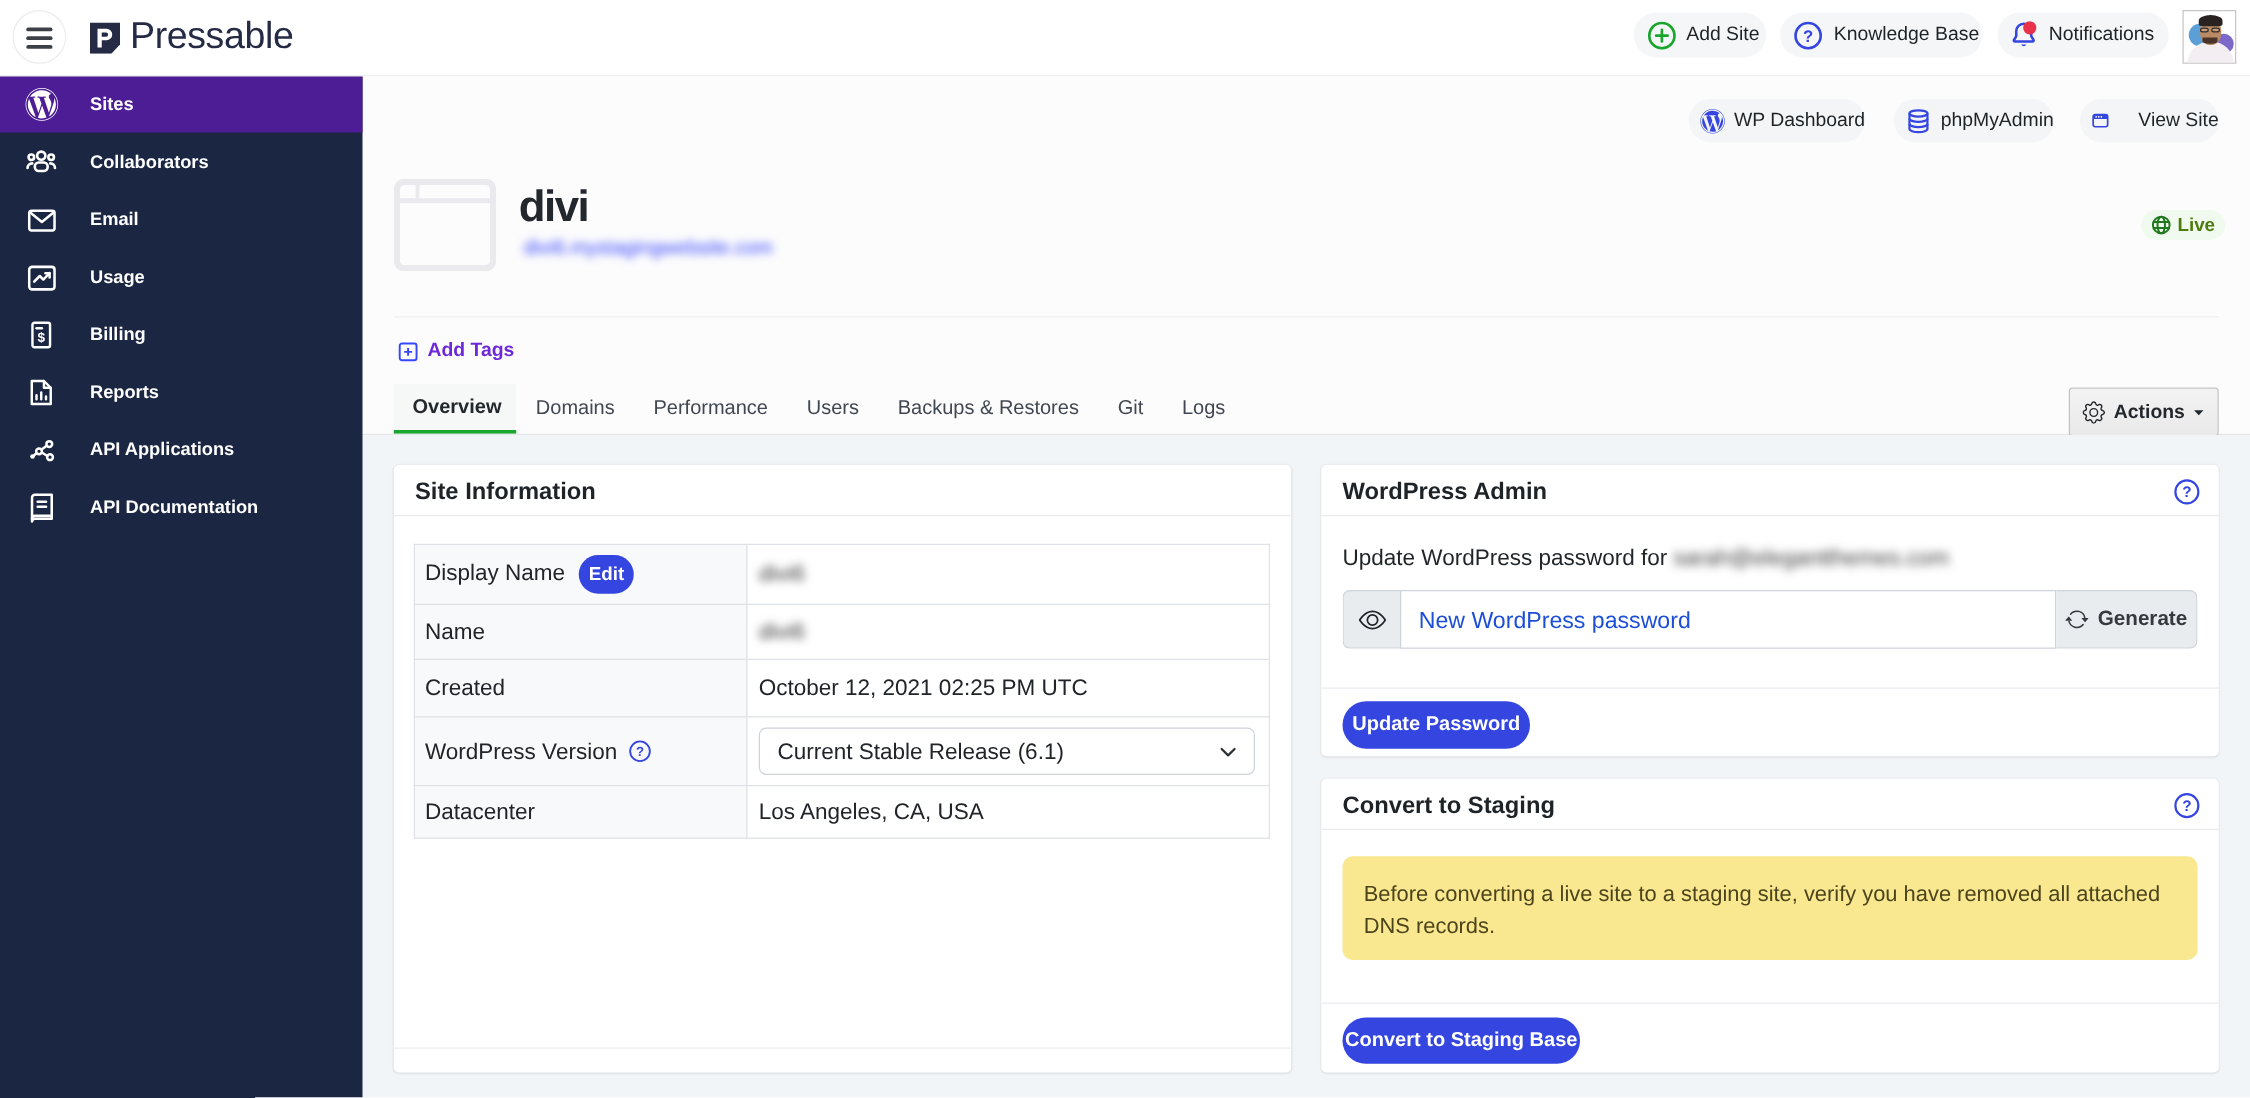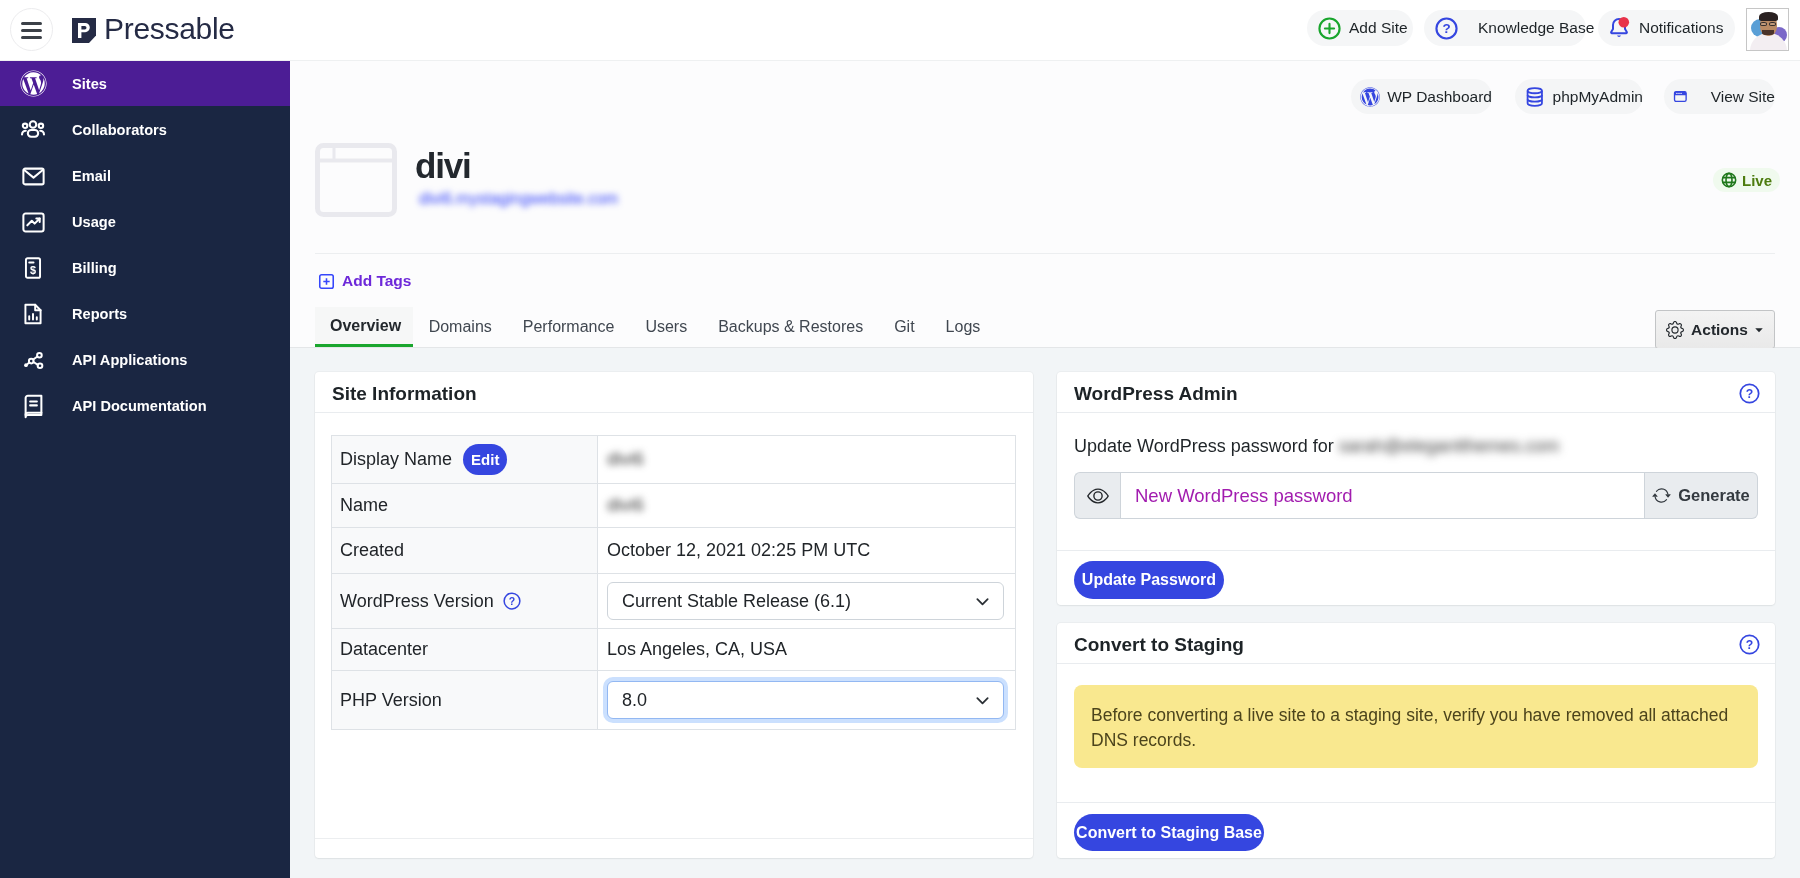--- a/index.html
+++ b/index.html
@@ -58,21 +58,21 @@
 .selbox { position:relative; width:397px; height:38px; border:1px solid #ced4da; border-radius:6px; background:#fff; display:flex; align-items:center; padding:0 14px; font-size:18px; color:#212529; }
 .selbox svg { position:absolute; right:13px; }
 .selfocus { border:1px solid #93b8f2; box-shadow:0 0 0 4px rgba(49,132,253,0.25); }
 .blurdark { filter:blur(3.5px); color:#3a3a3a; }
 
 
 #wpcard { left:767px; top:311px; width:718px; height:233px; }
 #wpbody { position:absolute; left:17px; top:64px; right:17px; font-size:18px; color:#1f2428; }
 #pwgroup { position:absolute; left:17px; top:100px; width:684px; height:47px; display:flex; }
 #eyebtn { width:46px; border:1px solid #ced4da; border-right:none; background:#e9ecef; border-radius:6px 0 0 6px; display:flex; align-items:center; justify-content:center; }
-#pwinput { flex:1; border:1px solid #ced4da; background:#fff; display:flex; align-items:center; padding:0 14px; font-size:18.5px; color:#a21caf; }
+#pwinput { flex:1; border:1px solid #ced4da; background:#fff; display:flex; align-items:center; padding:0 14px; font-size:18.5px; color:#1d4ed8; }
 #genbtn { width:113px; border:1px solid #ced4da; border-left:none; background:#e9ecef; border-radius:0 6px 6px 0; display:flex; align-items:center; justify-content:center; font-size:16.5px; font-weight:700; color:#343a40; }
 #wpdivider { position:absolute; left:0; top:178px; width:718px; height:1px; background:#e9ecef; }
 .bluebtn { position:absolute; background:#3546e0; color:#fff; font-weight:700; font-size:16px; white-space:nowrap; border-radius:19px; display:flex; align-items:center; justify-content:center; }
 #updpw { left:17px; top:189px; width:150px; height:38px; }
 
 
 #convcard { left:767px; top:562px; width:718px; height:235px; }
 #alertbox { position:absolute; left:17px; top:62px; width:684px; height:83px; background:#f9e88f; border-radius:8px; padding:18px 20px 0 17px; font-size:17.5px; line-height:25px; color:#4c441c; }
 #convdivider { position:absolute; left:0; top:179px; width:718px; height:1px; background:#e9ecef; }
 #convbtn { left:17px; top:191px; width:190px; height:37px; }
@@ -97,21 +97,21 @@
         <circle cx="12" cy="12" r="10.5"></circle>
         <path d="M12 7.2 V16.8 M7.2 12 H16.8" stroke-linecap="round"></path>
       </svg>
     <span style="margin-left:8px;">Add Site</span>
   </div>
   <div class="toppill" style="left:1424px; width:162px; padding-left:11px;">
     <svg width="23" height="23" viewBox="0 0 24 24" fill="none" stroke="#3546e0" stroke-width="2.2">
         <circle cx="12" cy="12" r="10.5"></circle>
         <text x="12" y="17" text-anchor="middle" font-size="14" font-weight="bold" fill="#3546e0" stroke="none" font-family="Liberation Sans">?</text>
       </svg>
-    <span style="margin-left:20px;">Knowledge Base</span>
+    <span style="margin-left:9px;">Knowledge Base</span>
   </div>
   <div class="toppill" style="left:1598px; width:137px; padding-left:9px;">
     <svg width="24" height="24" viewBox="0 0 24 24">
         <path d="M12 3 a6 6 0 0 1 6 6 v4 l1.8 3 a0.8 0.8 0 0 1 -0.7 1.2 H4.9 a0.8 0.8 0 0 1 -0.7-1.2 L6 13 V9 a6 6 0 0 1 6-6 Z" fill="none" stroke="#3546e0" stroke-width="2"></path>
         <path d="M10 19.5 a2.1 2.1 0 0 0 4 0 Z" fill="#3546e0"></path>
         <circle cx="16.8" cy="6.2" r="5.3" fill="#e8334a"></circle>
       </svg>
     <span style="margin-left:8px;">Notifications</span>
   </div>
   <div id="avatar">
@@ -312,30 +312,20 @@
           <div class="selbox">Current Stable Release (6.1)
             <svg width="15" height="15" viewBox="0 0 16 16" fill="none" stroke="#2b3035" stroke-width="1.9" stroke-linecap="round" stroke-linejoin="round">
                   <path d="M2.5 5.5 L8 11 L13.5 5.5"></path>
                 </svg>
           </div>
         </td>
       </tr>
       <tr>
         <td class="lab">Datacenter</td>
         <td class="val">Los Angeles, CA, USA</td>
-      </tr>
-      <tr>
-        <td class="lab">PHP Version</td>
-        <td class="val" style="padding:10px 9px;">
-          <div class="selbox selfocus">8.0
-            <svg width="15" height="15" viewBox="0 0 16 16" fill="none" stroke="#2b3035" stroke-width="1.9" stroke-linecap="round" stroke-linejoin="round">
-                  <path d="M2.5 5.5 L8 11 L13.5 5.5"></path>
-                </svg>
-          </div>
-        </td>
       </tr>
     </tbody>
       </table>
     <div id="sitefoot"></div>
   </div>
 
   <div class="card" id="wpcard">
     <div class="cardhead">WordPress Admin</div>
     <svg class="qmark" width="21" height="21" viewBox="0 0 24 24">
         <circle cx="12" cy="12" r="10.5" fill="none" stroke="#3546e0" stroke-width="2"></circle>

